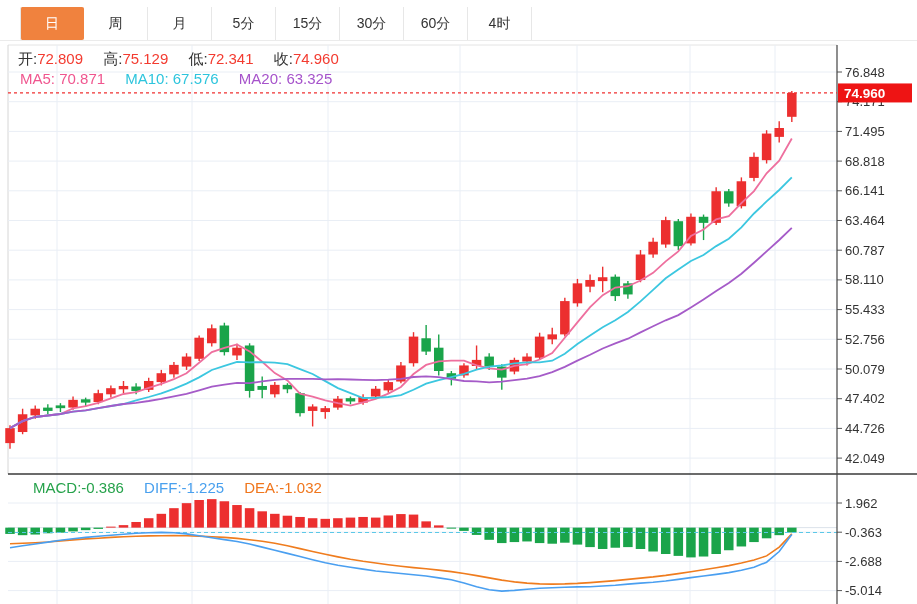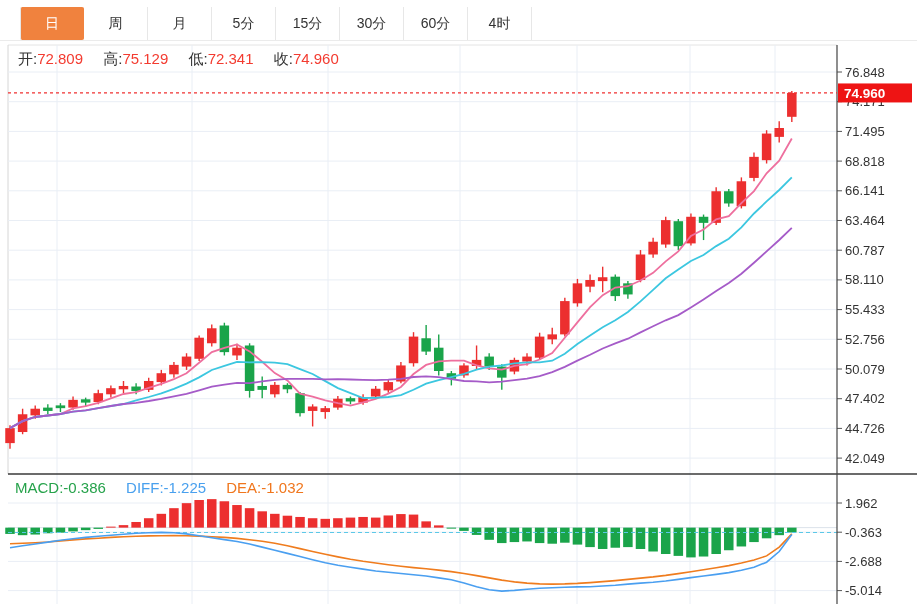--- a/index.html
+++ b/index.html
@@ -22,21 +22,21 @@
   .lab{color:#333;}
   .c-red{color:#f33b30;}
   .c-ma5{color:#f0568f;}
   .c-ma10{color:#2ec5dd;}
   .c-ma20{color:#a653cb;}
   .c-macd{color:#26a24b;}
   .c-diff{color:#49a0ee;}
   .c-dea{color:#f0761d;}
   #ohlc-row{left:18px;top:50px;}
   #ma-row{left:20px;top:70px;}
-  #macd-row{left:15px;top:479px;text-align:right;}
+  #macd-row{left:33px;top:479px;text-align:right;}
 </style>
 </head>
 <body>
 
 <div id="stage">
 
   <svg id="chart-svg" width="917" height="604" viewBox="0 0 917 604">
       <line x1="8" y1="45" x2="837" y2="45" stroke="#e4e4e4" stroke-width="1"></line>
       <line x1="8" y1="45" x2="8" y2="474" stroke="#d6d6d6" stroke-width="1"></line>
       <line x1="57" y1="45" x2="57" y2="604" stroke="#e9eef5" stroke-width="1"></line>
@@ -314,20 +314,25 @@
     <div class="tab">4时</div>
   </div>
 
   <div class="row" id="ohlc-row">
     <span class="pair"><span class="lab">开:</span><span class="c-red">72.809</span></span>
     <span class="pair"><span class="lab">高:</span><span class="c-red">75.129</span></span>
     <span class="pair"><span class="lab">低:</span><span class="c-red">72.341</span></span>
     <span class="pair"><span class="lab">收:</span><span class="c-red">74.960</span></span>
   </div>
 
+  <div class="row" id="ma-row">
+    <span class="pair c-ma5"><span>MA5:</span> <span>70.871</span></span>
+    <span class="pair c-ma10"><span>MA10:</span> <span>67.576</span></span>
+    <span class="pair c-ma20"><span>MA20:</span> <span>63.325</span></span>
+  </div>
 
   <div class="row" id="macd-row">
     <span class="pair c-macd"><span>MACD:</span><span>-0.386</span></span>
     <span class="pair c-diff"><span>DIFF:</span><span>-1.225</span></span>
     <span class="pair c-dea"><span>DEA:</span><span>-1.032</span></span>
   </div>
 
 </div>
 
 </body></html>

